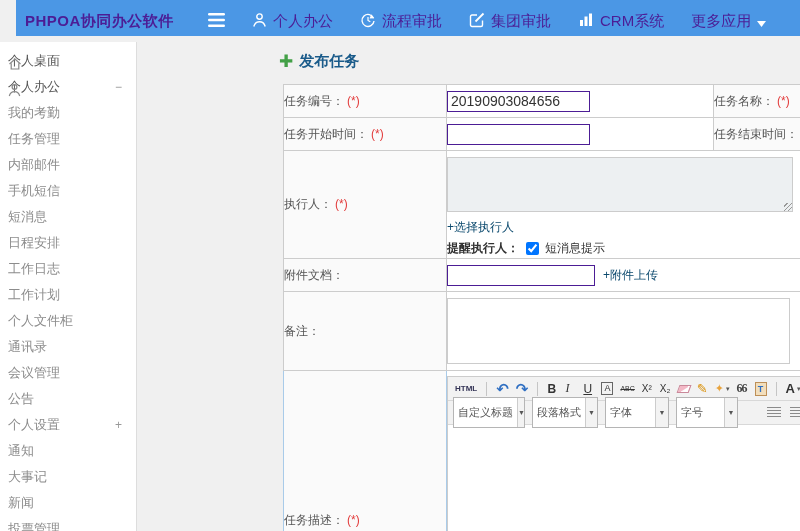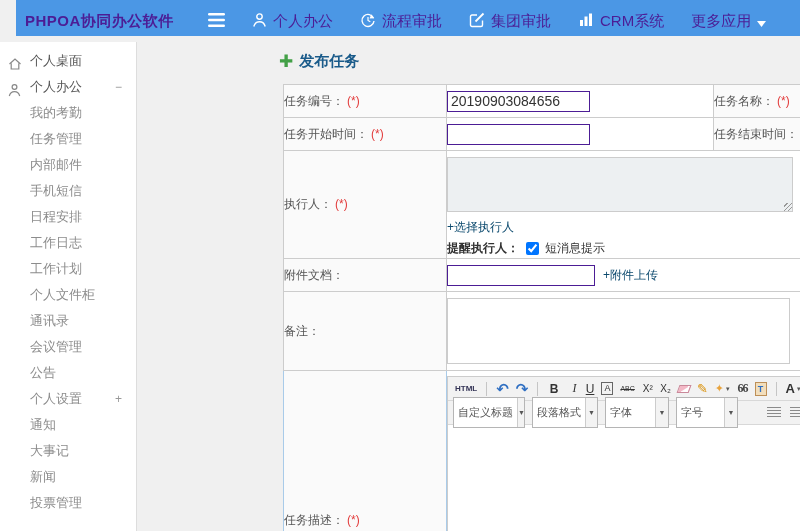--- a/index.html
+++ b/index.html
@@ -10,21 +10,21 @@
     background:#f0f0f0;
   }
   
   .topbar { position:absolute; left:16px; top:0; width:800px; height:36px; background:#4b97e5; color:#4c1d95; z-index:5; }
   .brand { position:absolute; left:9px; top:0; line-height:42px; font-size:15px; font-weight:bold; letter-spacing:0.5px; }
   .hamburger { position:absolute; left:192px; top:13px; cursor:pointer; }
   .nav { position:absolute; left:236px; top:0; height:42px; display:flex; align-items:center; gap:27px; }
   .nav-item { display:flex; align-items:center; gap:6px; font-size:15px; cursor:pointer; white-space:nowrap; }
   
   .sidebar { position:absolute; left:0; top:42px; width:137px; height:489px; background:#fff; border-right:1px solid #ddd; padding-top:6px; overflow:hidden; }
-  .side-item { position:relative; height:26px; line-height:26px; padding-left:30px; font-size:13px; color:#8c8c8c; cursor:pointer; white-space:nowrap; }
+  .side-item { position:relative; height:26px; line-height:26px; padding-left:8px; font-size:13px; color:#8c8c8c; cursor:pointer; white-space:nowrap; }
   .side-item.top { color:#555; }
   .side-item .sicon { position:absolute; left:8px; top:6px; }
   .side-item .toggle { position:absolute; right:14px; top:0; color:#999; font-size:12px; }
   
   .content { position:absolute; left:137px; top:42px; width:663px; height:489px; background:#f0f0f0; overflow:hidden; }
   .page-title { position:absolute; left:142px; top:10px; display:flex; align-items:center; gap:6px; }
   .plus-icon { color:#43a047; font-weight:bold; font-size:17px; line-height:17px; }
   .title-text { font-size:15px; font-weight:bold; color:#1a5b8a; }
   
   table.form { position:absolute; left:146px; top:42px; width:840px; border-collapse:collapse; table-layout:fixed; }
@@ -42,21 +42,21 @@
   .grip { position:absolute; right:1px; bottom:1px; width:8px; height:8px;
           background:repeating-linear-gradient(135deg,transparent 0 2px,#999 2px 3px); }
   a.lnk { color:#0c4a6e; text-decoration:none; font-size:12px; cursor:pointer; }
   .exec-links { margin-top:4px; }
   .remind-line { margin-top:3px; font-size:12px; color:#333; display:flex; align-items:center; gap:3px; }
   .remind-lbl { font-weight:bold; }
   .attach-line { display:flex; align-items:center; gap:8px; }
   
   .editor { position:relative; margin-top:5px; width:540px; border:1px solid #ccc; background:#fff; }
   .ed-toolbar { background:#f2f2f2; border-bottom:1px solid #d8d8d8; padding:2px 5px; display:flex; align-items:center; height:24px; gap:3px; }
-  .tbtn { min-width:15px; height:18px; display:inline-flex; align-items:center; justify-content:flex-end; font-size:11px; color:#333; cursor:pointer; padding:0 2px; white-space:nowrap; }
+  .tbtn { min-width:15px; height:18px; display:inline-flex; align-items:center; justify-content:flex-start; font-size:11px; color:#333; cursor:pointer; padding:0 2px; white-space:nowrap; }
   .t-sep { width:1px; height:14px; background:#c5c5c5; margin:0 4px; }
   .t-html { font-size:8px; font-weight:bold; color:#335; letter-spacing:0; }
   .g-undo,.g-redo { color:#2f6fc2; font-size:15px; font-weight:bold; }
   .g-b { font-size:12px; }
   .g-i { font-family:"Liberation Serif",serif; font-size:12px; }
   .g-u { text-decoration:underline; font-size:12px; }
   .g-abox { border:1px solid #666; font-size:9px; line-height:11px; padding:0 2px; }
   .g-strike { font-size:7px; text-decoration:line-through; letter-spacing:0; }
   .g-supsub { font-size:10px; }
   .g-eraser { width:12px; height:8px; border:1px solid #c9899a; transform:skewX(-20deg); display:inline-block;
@@ -145,20 +145,21 @@
           <path d="M3.2 6.2V12h7.6V6.2"></path>
         </svg></span><span>个人桌面</span></div>
     <div class="side-item top"><span class="sicon"><svg width="13" height="14" viewBox="0 0 13 14" fill="none" stroke="#888" stroke-width="1.2">
           <circle cx="6.5" cy="4" r="2.4"></circle>
           <path d="M1.3 13c.7-2.9 2.7-4.3 5.2-4.3s4.5 1.4 5.2 4.3"></path>
         </svg></span><span>个人办公</span><span class="toggle">−</span></div>
     <div class="side-item"><span>我的考勤</span></div>
     <div class="side-item"><span>任务管理</span></div>
     <div class="side-item"><span>内部邮件</span></div>
     <div class="side-item"><span>手机短信</span></div>
+    <div class="side-item"><span>短消息</span></div>
     <div class="side-item"><span>日程安排</span></div>
     <div class="side-item"><span>工作日志</span></div>
     <div class="side-item"><span>工作计划</span></div>
     <div class="side-item"><span>个人文件柜</span></div>
     <div class="side-item"><span>通讯录</span></div>
     <div class="side-item"><span>会议管理</span></div>
     <div class="side-item"><span>公告</span></div>
     <div class="side-item"><span>个人设置</span><span class="toggle">+</span></div>
     <div class="side-item"><span>通知</span></div>
     <div class="side-item"><span>大事记</span></div>

